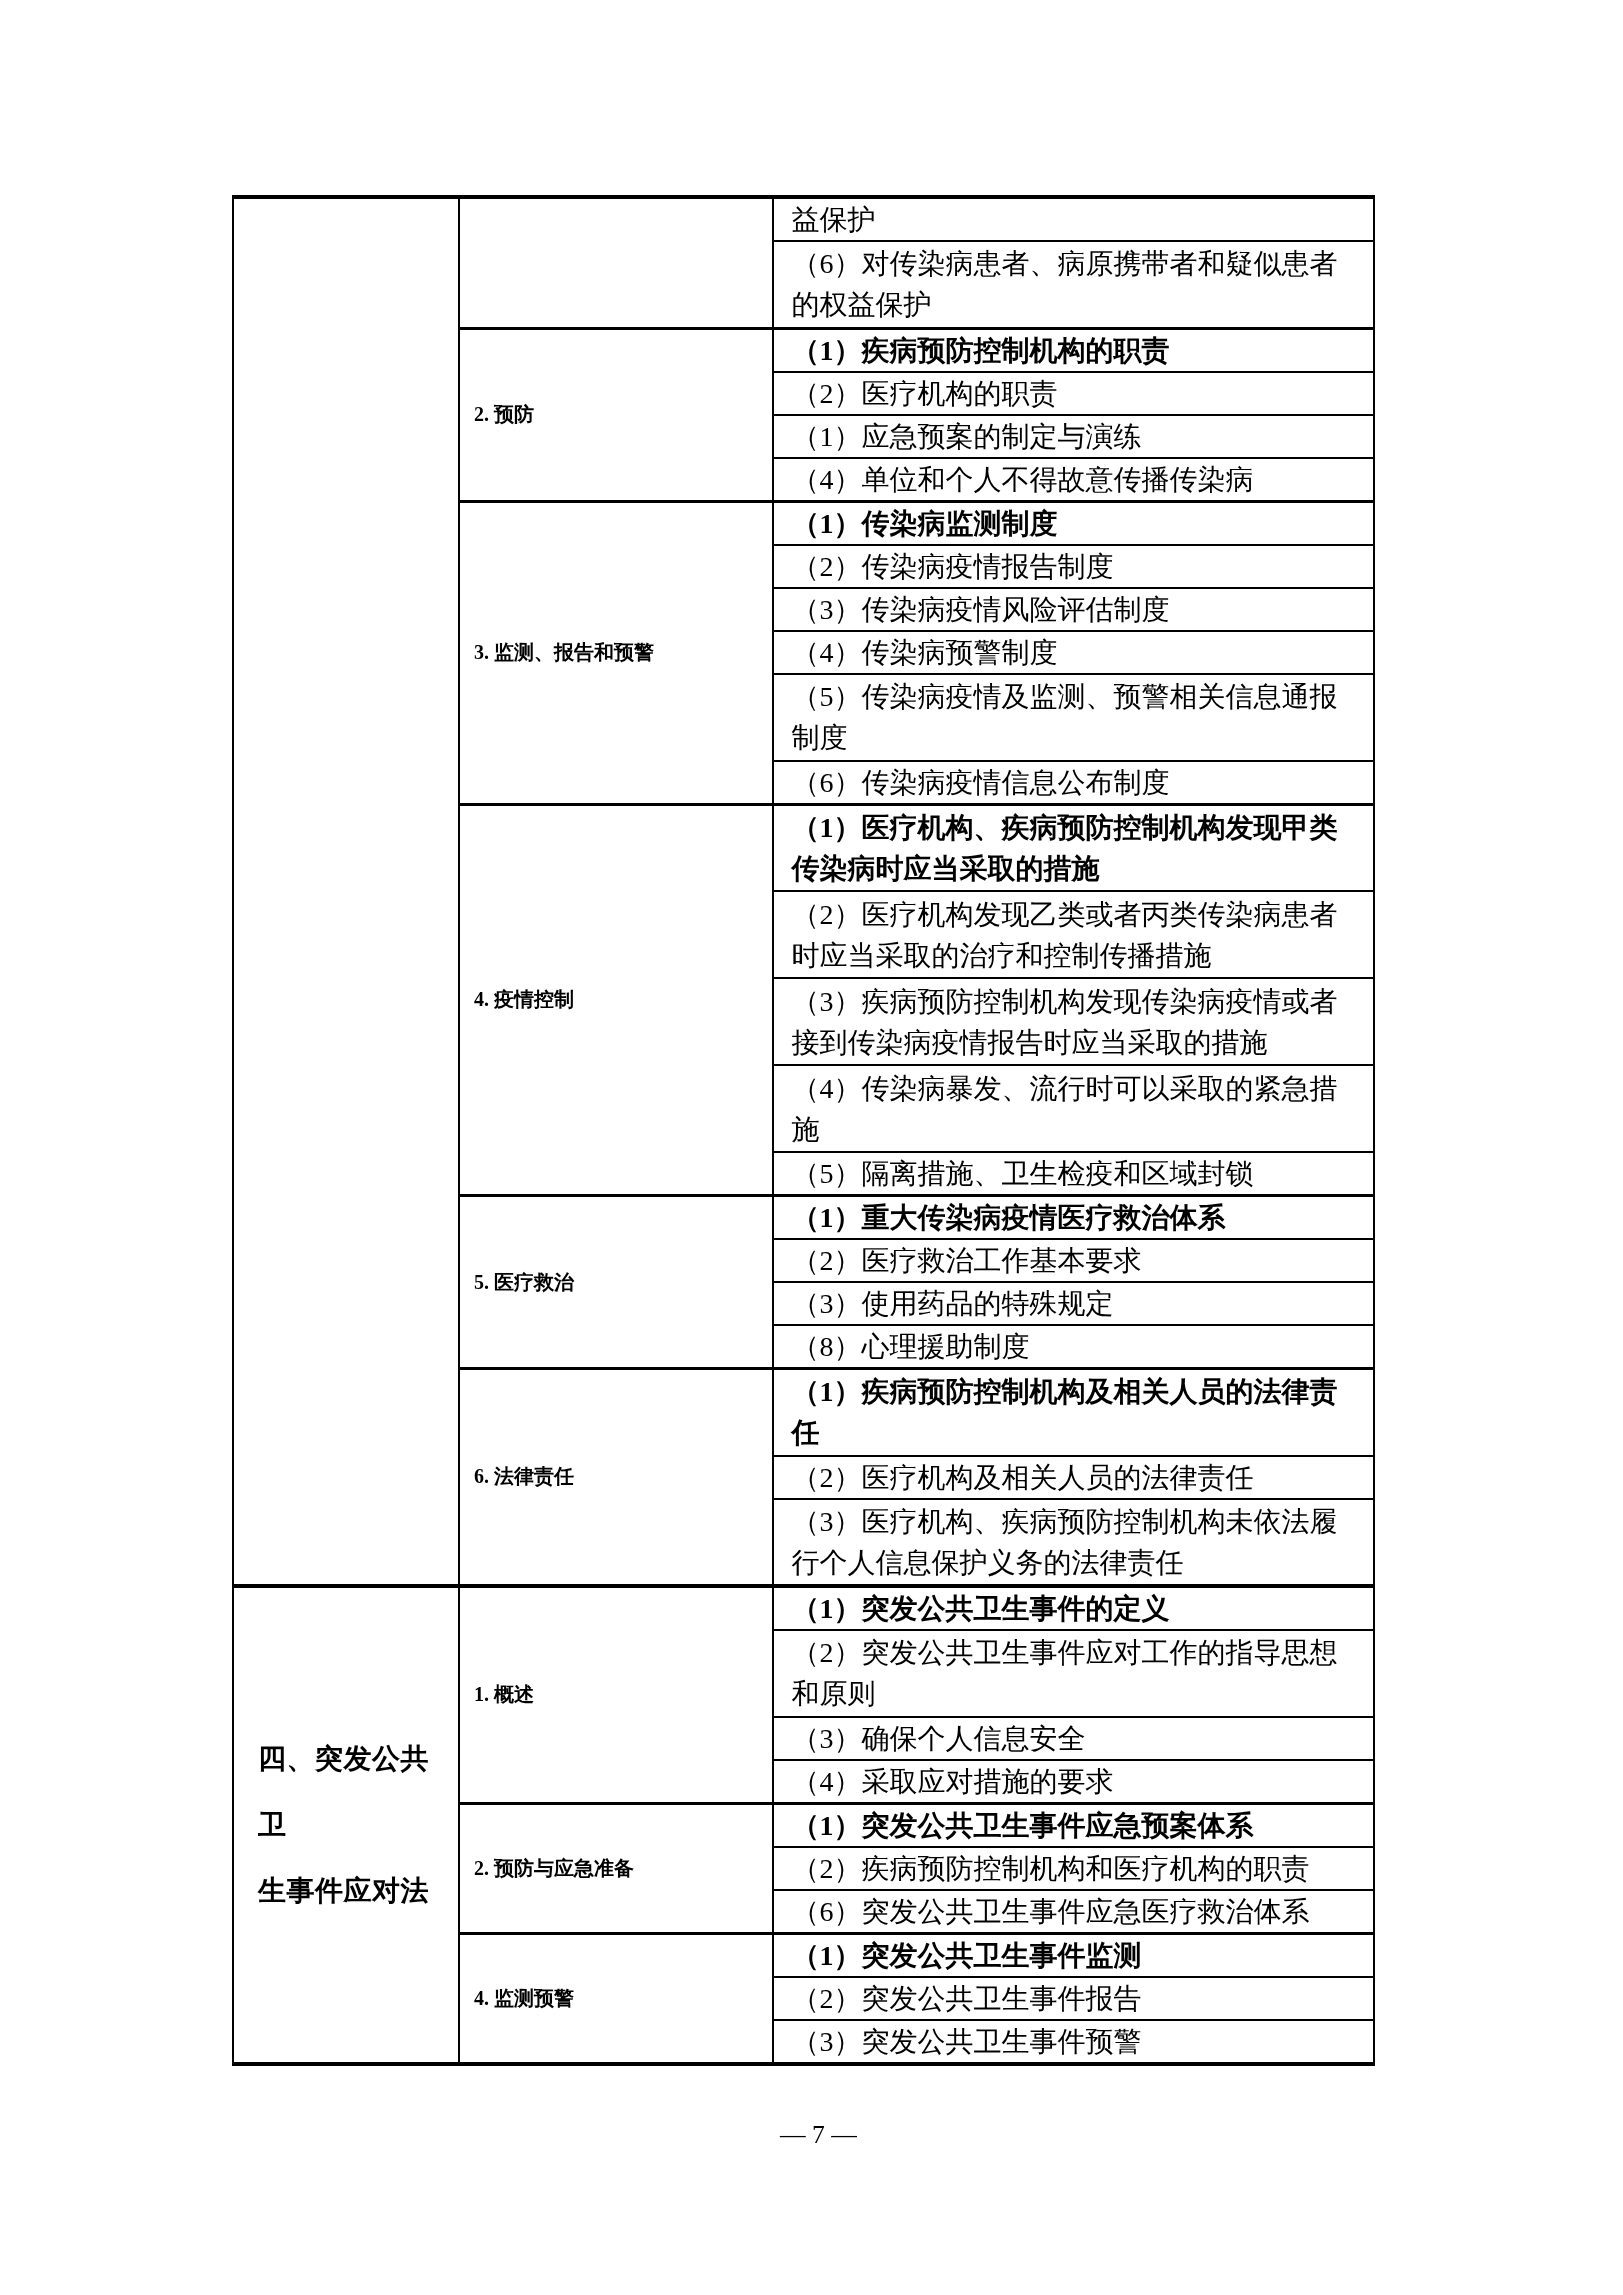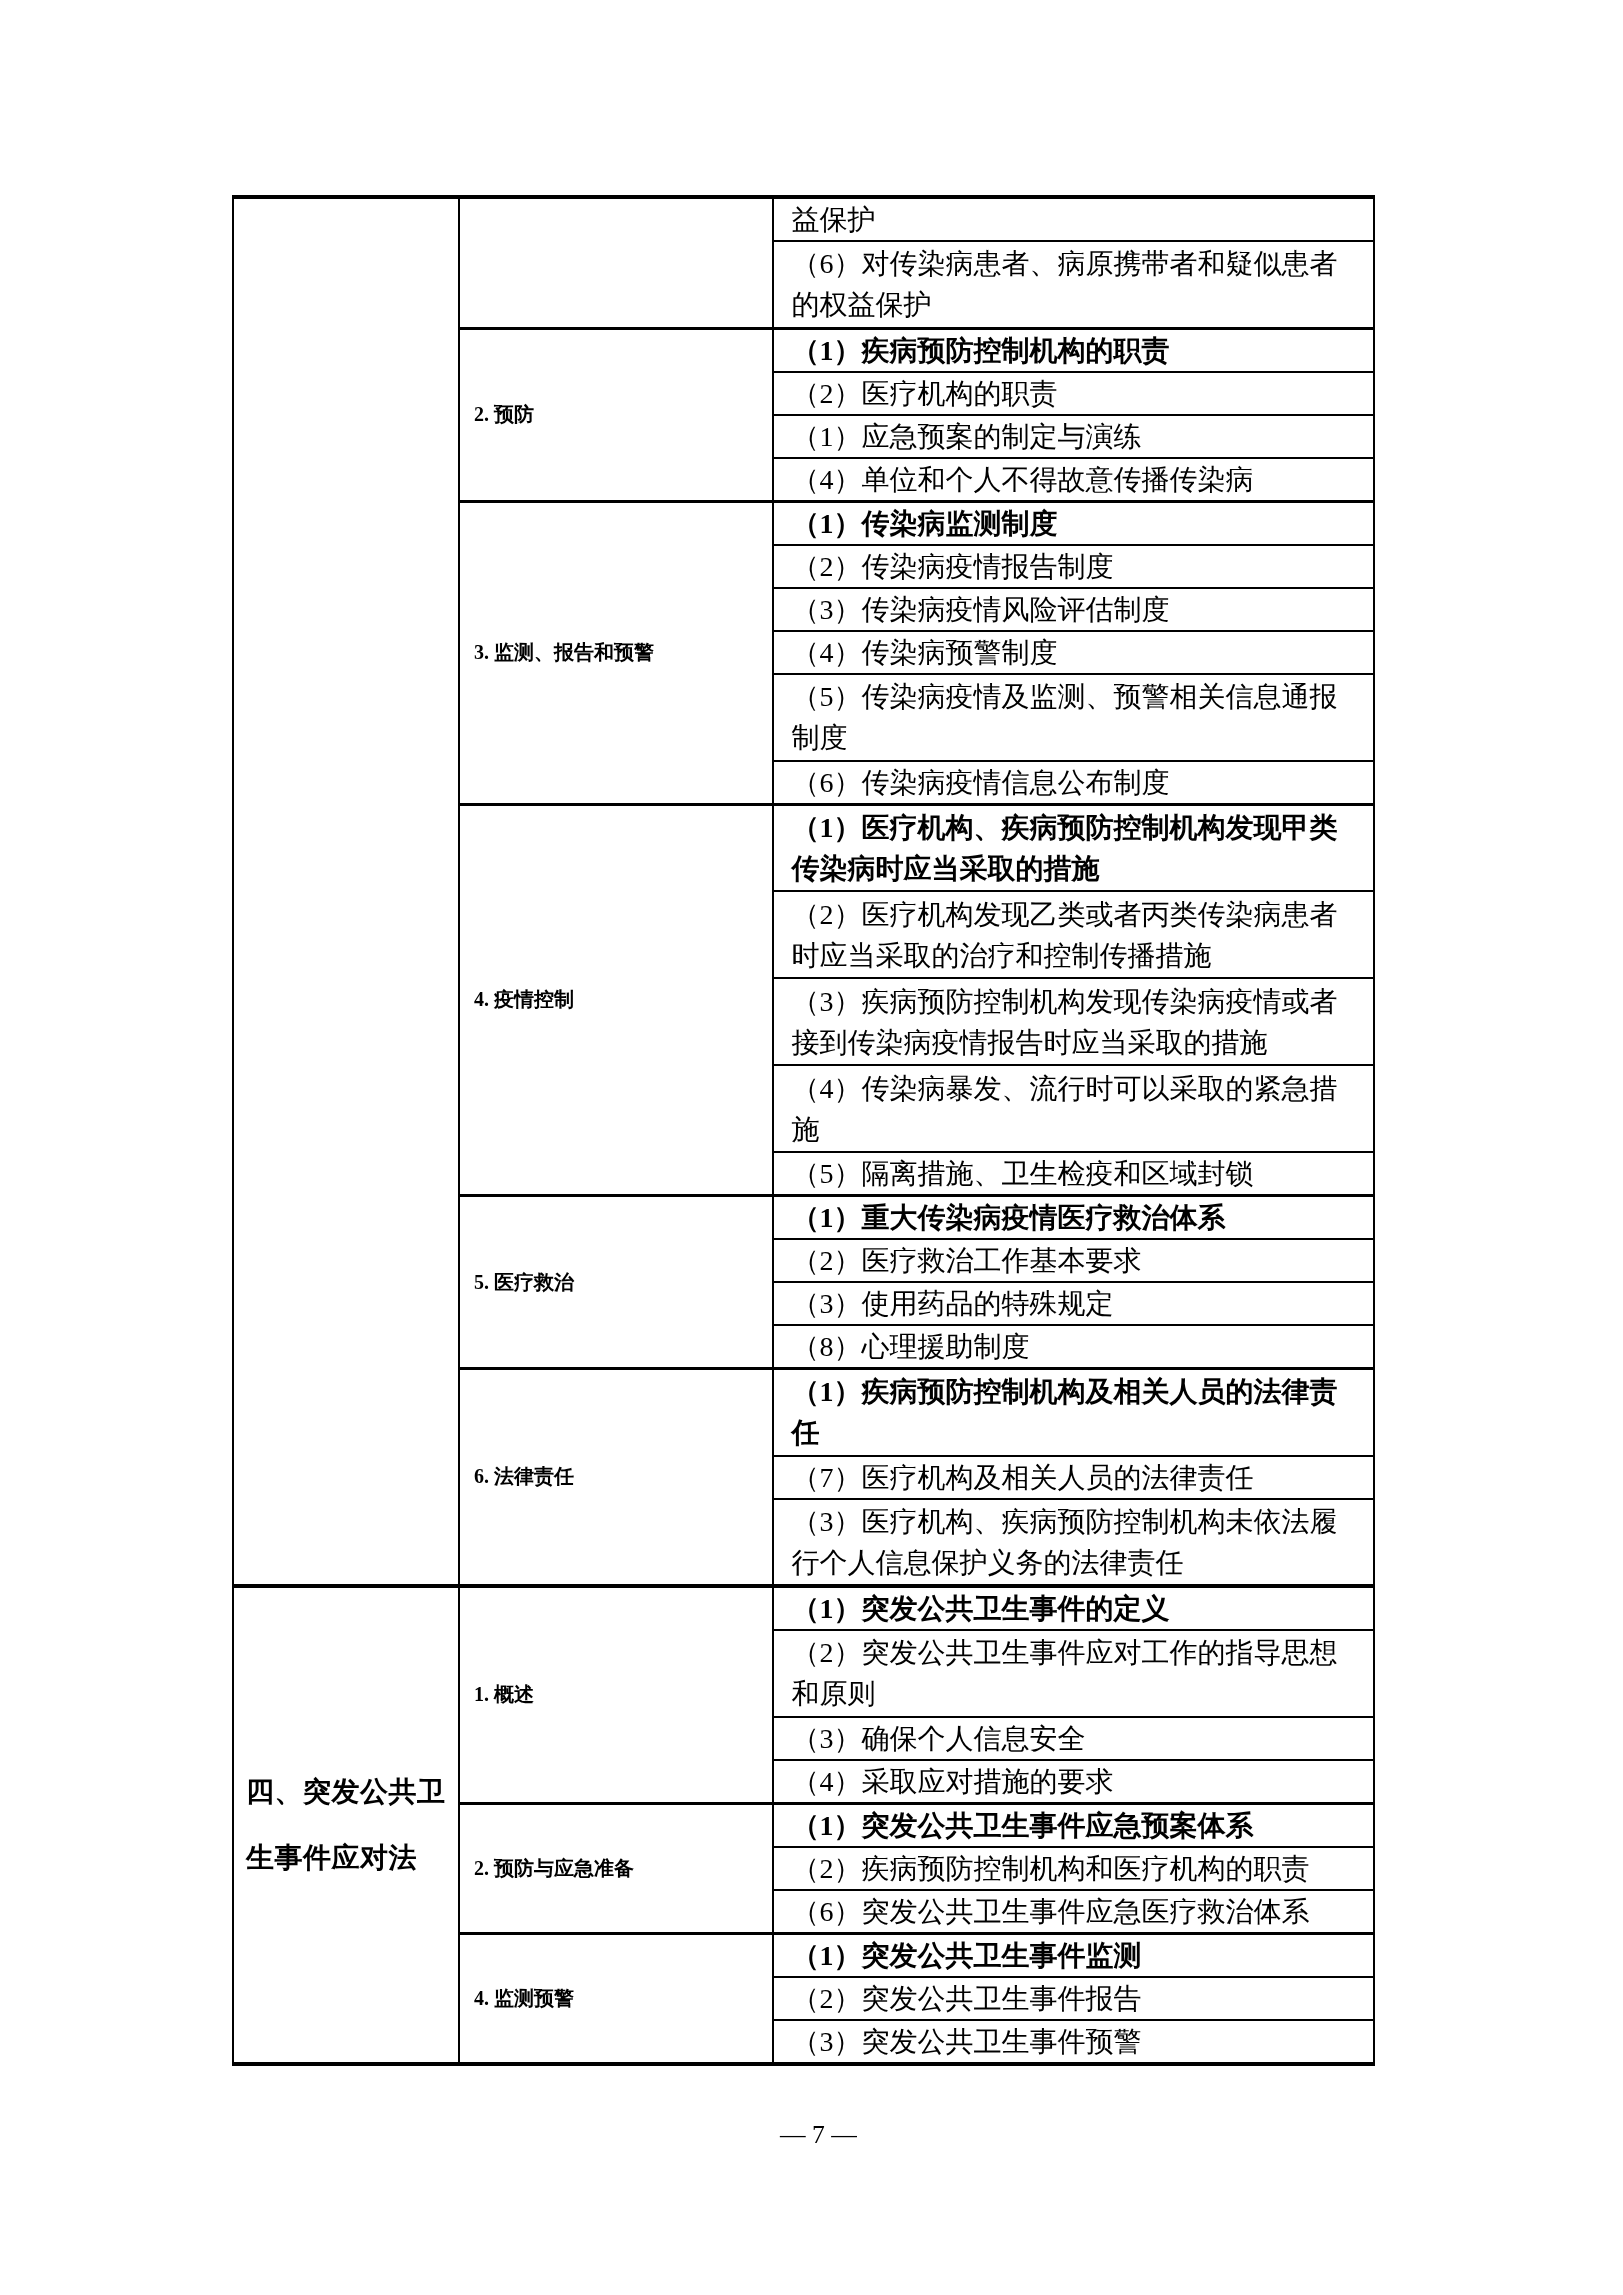--- a/index.html
+++ b/index.html
@@ -40,21 +40,21 @@
     overflow: hidden;
     padding: 0;
   }
   tr.h1 { height: 43px; }
   tr.h2 { height: 87px; }
   tr.gt td { border-top-width: 3.6px; font-weight: bold; }
   tr.sec-start td { border-top-width: 4.1px; }
   td.sec {
     font-size: 28px;
     line-height: 66px;
-    padding-left: 12px;
+    padding-left: 24px;
     padding-right: 4.1px;
     white-space: pre-line;
     letter-spacing: 0.5px;
   }
   td.mid {
     font-size: 20px;
     line-height: 41px;
     padding-left: 14px;
     padding-right: 4.1px;
   }
@@ -168,21 +168,21 @@
     <tr class="h1">
       <td class="item">（8）心理援助制度</td>
     </tr>
 
     <tr class="h2 gt">
       <td class="mid" rowspan="3">6. 法律责任</td>
       <td class="item">（1）疾病预防控制机构及相关人员的法律责
 任</td>
     </tr>
     <tr class="h1">
-      <td class="item">（7）医疗机构及相关人员的法律责任</td>
+      <td class="item">（2）医疗机构及相关人员的法律责任</td>
     </tr>
     <tr class="h2">
       <td class="item">（3）医疗机构、疾病预防控制机构未依法履
 行个人信息保护义务的法律责任</td>
     </tr>
 
     <tr class="h1 gt sec-start">
       <td class="sec" rowspan="10">四、突发公共卫
 生事件应对法</td>
       <td class="mid" rowspan="4">1. 概述</td>

